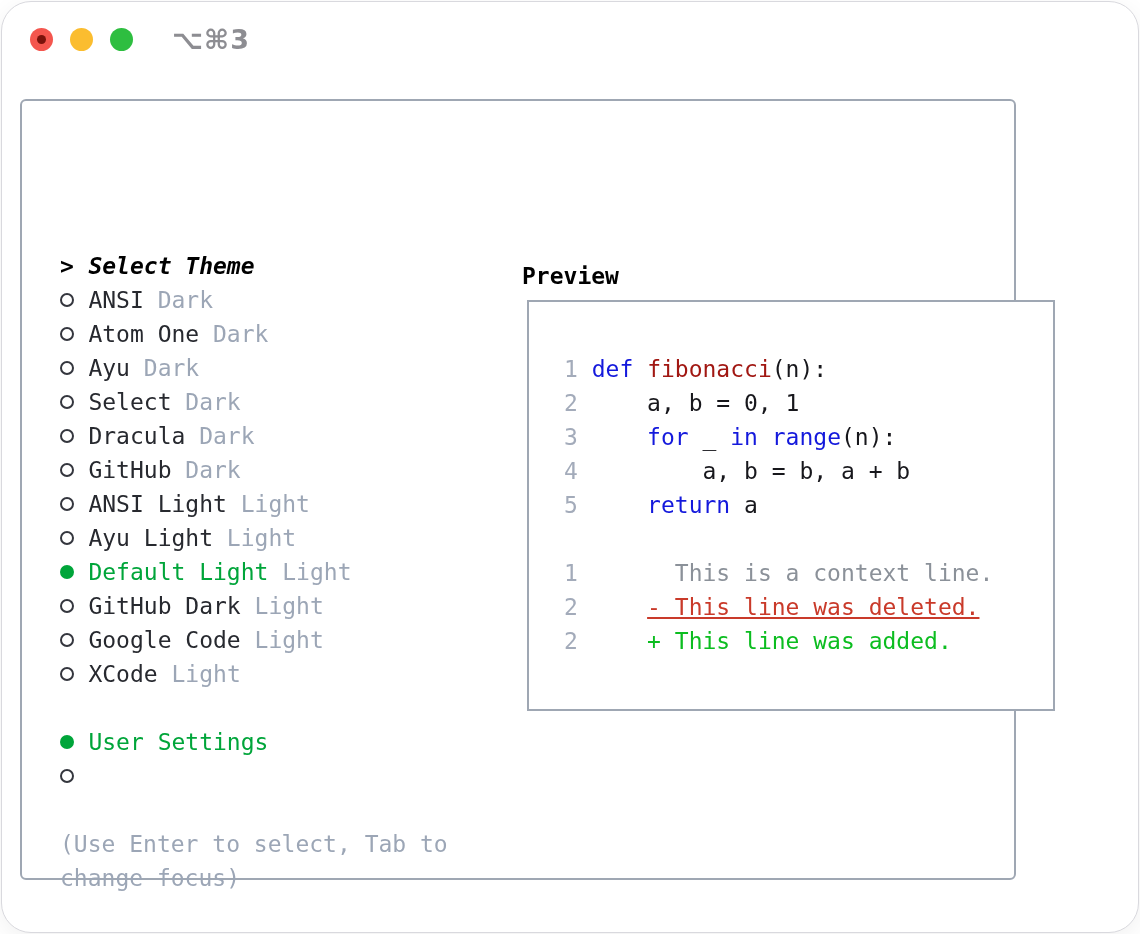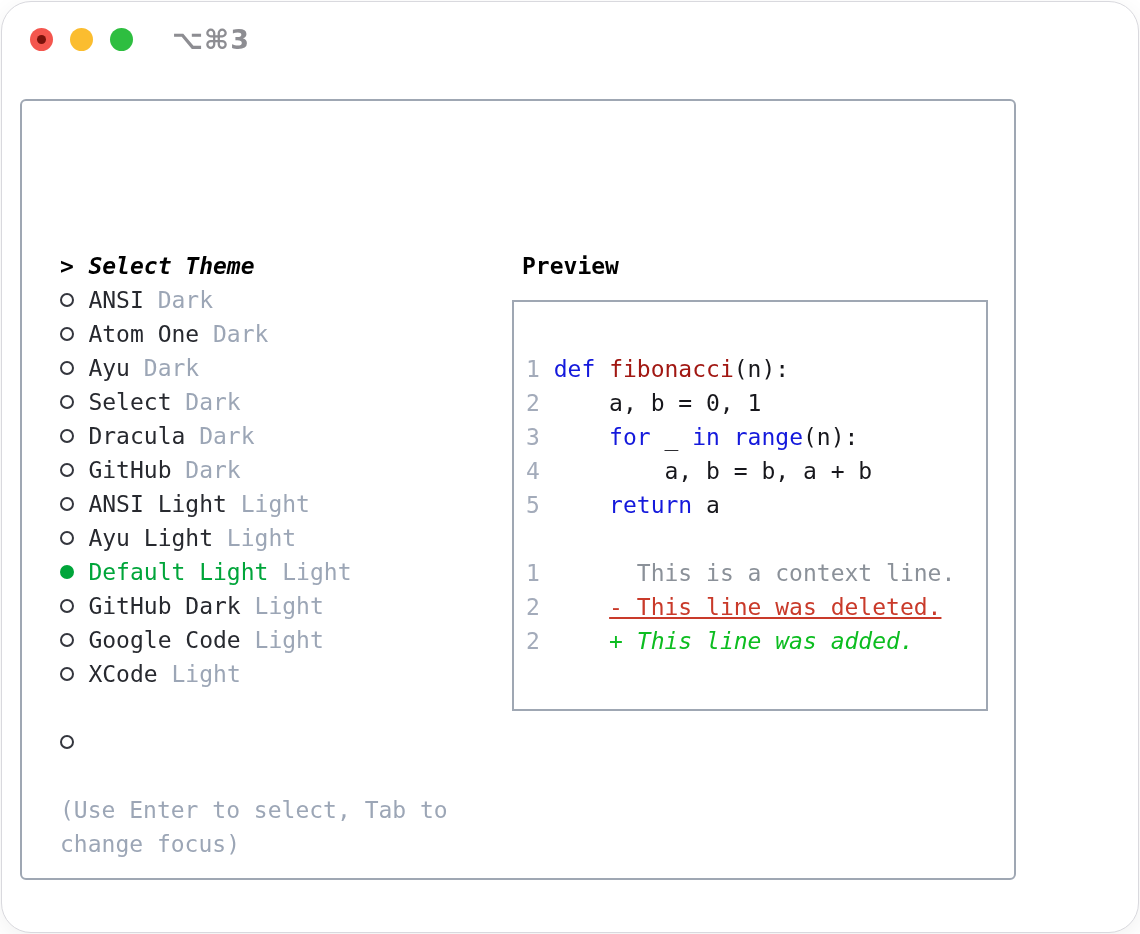--- a/index.html
+++ b/index.html
@@ -99,53 +99,54 @@
   .suffix { color: var(--muted-gray); }
   .spacer { height: 34px; }
   .hint {
     color: var(--muted-gray);
     line-height: 34px;
     font-size: 23px;
   }
   
   .preview-title {
     position: absolute;
-    left: 500px; top: 148px;
+    left: 500px; top: 158px;
     height: 34px;
     line-height: 34px;
     font-size: 23px;
     font-weight: bold;
     color: #000000;
   }
   .preview-box {
     position: absolute;
-    left: 490px; top: 199px;
-    width: 476px; height: 411px;
+    left: 505px; top: 199px;
+    width: 528px; height: 411px;
     border: 2px solid var(--border-gray);
     box-sizing: border-box;
     background: #ffffff;
     overflow: hidden;
+    padding-left: 23px;
   }
   .code {
     margin: 0;
     padding: 50px 0 0 12px;
     font-size: 23px;
   }
   .code .line {
     height: 34px;
     line-height: 34px;
     white-space: pre;
   }
   .tok-n { color: var(--line-number-gray); }
   .tok-k { color: var(--keyword-blue); }
   .tok-f { color: var(--function-red); }
   .tok-p { color: var(--code-text); }
   .tok-c { color: var(--context-gray); }
   .tok-d { color: var(--deleted-red); text-decoration: underline; }
-  .tok-a { color: var(--added-green); font-style: italic; }
+  .tok-a { color: var(--added-green); }
 </style>
 </head>
 <body>
 
 <div class="window">
 
   <div class="titlebar">
     <span class="light" style="background: rgb(244, 86, 78);">
         <span class="dot" style="background: rgb(122, 18, 11);"></span>
       </span>
@@ -174,20 +175,21 @@
           <div class="row"><span class="marker"><span class="circle sel"></span></span><span class="label selected">Default Light</span><span class="suffix"> Light</span></div>
           <div class="row"><span class="marker"><span class="circle"></span></span><span class="label">GitHub Dark</span><span class="suffix"> Light</span></div>
           <div class="row"><span class="marker"><span class="circle"></span></span><span class="label">Google Code</span><span class="suffix"> Light</span></div>
           <div class="row"><span class="marker"><span class="circle"></span></span><span class="label">XCode</span><span class="suffix"> Light</span></div>
         </div>
 
       <div class="spacer"></div>
 
 
       <div id="apply-options">
+          <div class="row"><span class="marker"><span class="circle sel"></span></span><span class="label selected">User Settings</span></div>
           <div class="row"><span class="marker"><span class="circle"></span></span></div>
         </div>
 
       <div class="spacer"></div>
 
       <div class="hint">
         <div>(Use Enter to select, Tab to</div>
         <div>change focus)</div>
       </div>
     </div>

